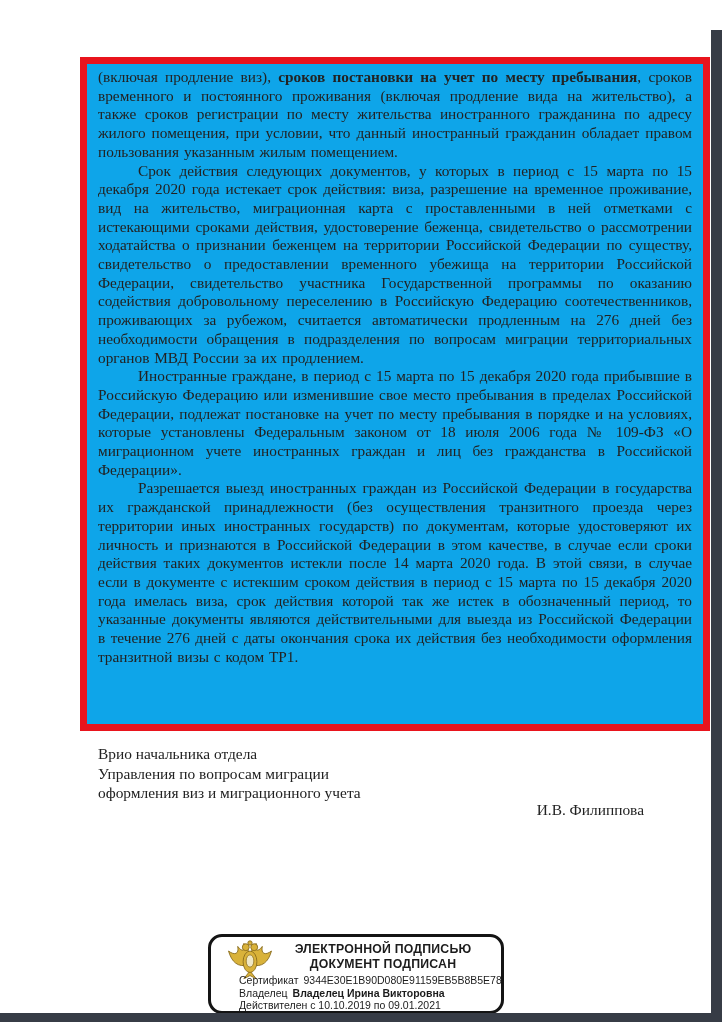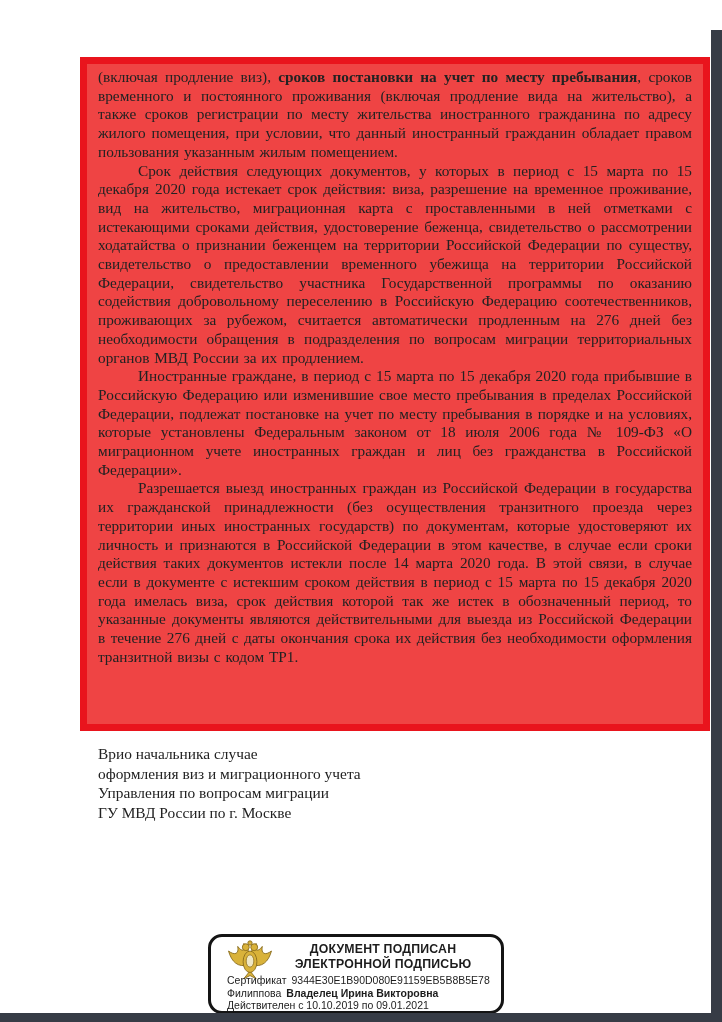--- a/index.html
+++ b/index.html
@@ -6,81 +6,81 @@
   .viewport{position:relative;width:722px;height:1022px;background:#ffffff;overflow:hidden;
             font-family:"Liberation Serif",serif;color:#222222;}
 
   
   .edge-right{position:absolute;right:0;top:30px;bottom:0;width:11px;background:#373c46;}
   .edge-bottom{position:absolute;left:0;right:0;bottom:0;height:9px;background:#373c46;}
 
   
   .doc-frame{position:absolute;left:80px;top:57px;width:630px;height:674px;
              box-sizing:border-box;border:7px solid #e9141d;padding:4px 11px;
-             background:#ef4444;overflow:hidden;}
+             background:#0ea5e9;overflow:hidden;}
   .para{margin:0;font-size:15.3px;line-height:18.7px;text-align:justify;
         text-indent:40px;word-spacing:1px;}
   .para.no-indent{text-indent:0;}
   .para .u{text-decoration:underline;}
 
   
   .signature{position:absolute;left:98px;top:744px;width:594px;
              font-size:15.4px;line-height:19.5px;}
   .sig-name{position:absolute;left:98px;top:801px;width:594px;text-align:right;
             padding-right:48px;box-sizing:border-box;font-size:15.4px;}
 
   
   .stamp{position:absolute;left:208px;top:934px;width:296px;height:80px;
          box-sizing:border-box;border:3px solid #141414;border-radius:14px;
          background:#ffffff;font-family:"Liberation Sans",sans-serif;color:#1c1c1c;}
   .stamp-emblem{position:absolute;left:16px;top:3px;}
   .stamp-title{margin-left:66px;width:212px;text-align:center;padding-top:5px;
                font-weight:bold;font-size:12.3px;line-height:15px;letter-spacing:.2px;}
-  .stamp-info{position:absolute;left:16px;top:37px;font-size:10.5px;line-height:12.7px;}
+  .stamp-info{position:absolute;left:28px;top:37px;font-size:10.5px;line-height:12.7px;}
   .stamp-info .lbl{margin-right:5px;}
 </style>
 </head>
 <body>
 
 <div class="viewport">
 
   <div class="doc-frame">
     <p class="para no-indent"><span>(включая продление виз), </span><b>сроков постановки на учет по месту пребывания</b><span>, сроков временного и постоянного проживания (включая продление вида на жительство), а также сроков регистрации по месту жительства иностранного гражданина по адресу жилого помещения, при условии, что данный иностранный гражданин обладает правом пользования указанным жилым помещением.</span></p>
     <p class="para">Срок действия следующих документов, у которых в период с 15 марта по 15 декабря 2020 года истекает срок действия: виза, разрешение на временное проживание, вид на жительство, миграционная карта с проставленными в ней отметками с истекающими сроками действия, удостоверение беженца, свидетельство о рассмотрении ходатайства о признании беженцем на территории Российской Федерации по существу, свидетельство о предоставлении временного убежища на территории Российской Федерации, свидетельство участника Государственной программы по оказанию содействия добровольному переселению в Российскую Федерацию соотечественников, проживающих за рубежом, считается автоматически продленным на 276 дней без необходимости обращения в подразделения по вопросам миграции территориальных органов МВД России за их продлением.</p>
     <p class="para">Иностранные граждане, в период с 15 марта по 15 декабря 2020 года прибывшие в Российскую Федерацию или изменившие свое место пребывания в пределах Российской Федерации, подлежат постановке на учет по месту пребывания в порядке и на условиях, которые установлены Федеральным законом от 18 июля 2006 года № 109-ФЗ «О миграционном учете иностранных граждан и лиц без гражданства в Российской Федерации».</p>
     <p class="para">Разрешается выезд иностранных граждан из Российской Федерации в государства их гражданской принадлежности (без осуществления транзитного проезда через территории иных иностранных государств) по документам, которые удостоверяют их личность и признаются в Российской Федерации в этом качестве, в случае если сроки действия таких документов истекли после 14 марта 2020 года. В этой связи, в случае если в документе с истекшим сроком действия в период с 15 марта по 15 декабря 2020 года имелась виза, срок действия которой так же истек в обозначенный период, то указанные документы являются действительными для выезда из Российской Федерации в течение 276 дней с даты окончания срока их действия без необходимости оформления транзитной визы с кодом ТР1.</p>
   </div>
 
   <div class="signature">
-    <div>Врио начальника случае</div>
+    <div>Врио начальника отдела</div>
+    <div>Управления по вопросам миграции</div>
     <div>оформления виз и миграционного учета</div>
-    <div>Управления по вопросам миграции</div>
-    <div>ГУ МВД России по г. Москве</div>
   </div>
+  <div class="sig-name">И.В. Филиппова</div>
 
   <div class="stamp">
     <svg class="stamp-emblem" width="46" height="42" viewBox="0 0 60 54">
       <g fill="#d9b23a" stroke="#8a6d1d" stroke-width="1.2">
         <path d="M28 32 C14 36 6 28 2 14 C10 20 16 18 14 8 C20 16 24 14 22 4 L28 14 Z"></path>
         <path d="M32 32 C46 36 54 28 58 14 C50 20 44 18 46 8 C40 16 36 14 38 4 L32 14 Z"></path>
         <path d="M30 40 L22 50 L30 46 L38 50 Z"></path>
         <ellipse cx="30" cy="28" rx="9" ry="14"></ellipse>
         <circle cx="24.5" cy="9" r="4.5"></circle>
         <circle cx="35.5" cy="9" r="4.5"></circle>
         <circle cx="30" cy="3.5" r="2.8"></circle>
       </g>
       <ellipse cx="30" cy="27" rx="5" ry="8" fill="#efe7c4" stroke="#8a6d1d" stroke-width="1"></ellipse>
     </svg>
     <div class="stamp-title">
+      <div>ЭЛЕКТРОННОЙ ПОДПИСЬЮ</div>
       <div>ДОКУМЕНТ ПОДПИСАН</div>
-      <div>ЭЛЕКТРОННОЙ ПОДПИСЬЮ</div>
     </div>
     <div class="stamp-info">
       <div><span class="lbl">Сертификат</span><span>9344E30E1B90D080E91159EB5B8B5E78</span></div>
-      <div><span class="lbl">Филиппова</span><b>Владелец Ирина Викторовна</b></div>
+      <div><span class="lbl">Владелец</span><b>Владелец Ирина Викторовна</b></div>
       <div>Действителен с 10.10.2019 по 09.01.2021</div>
     </div>
   </div>
 
   <div class="edge-right"></div>
   <div class="edge-bottom"></div>
 
 </div>
 
 </body></html>

